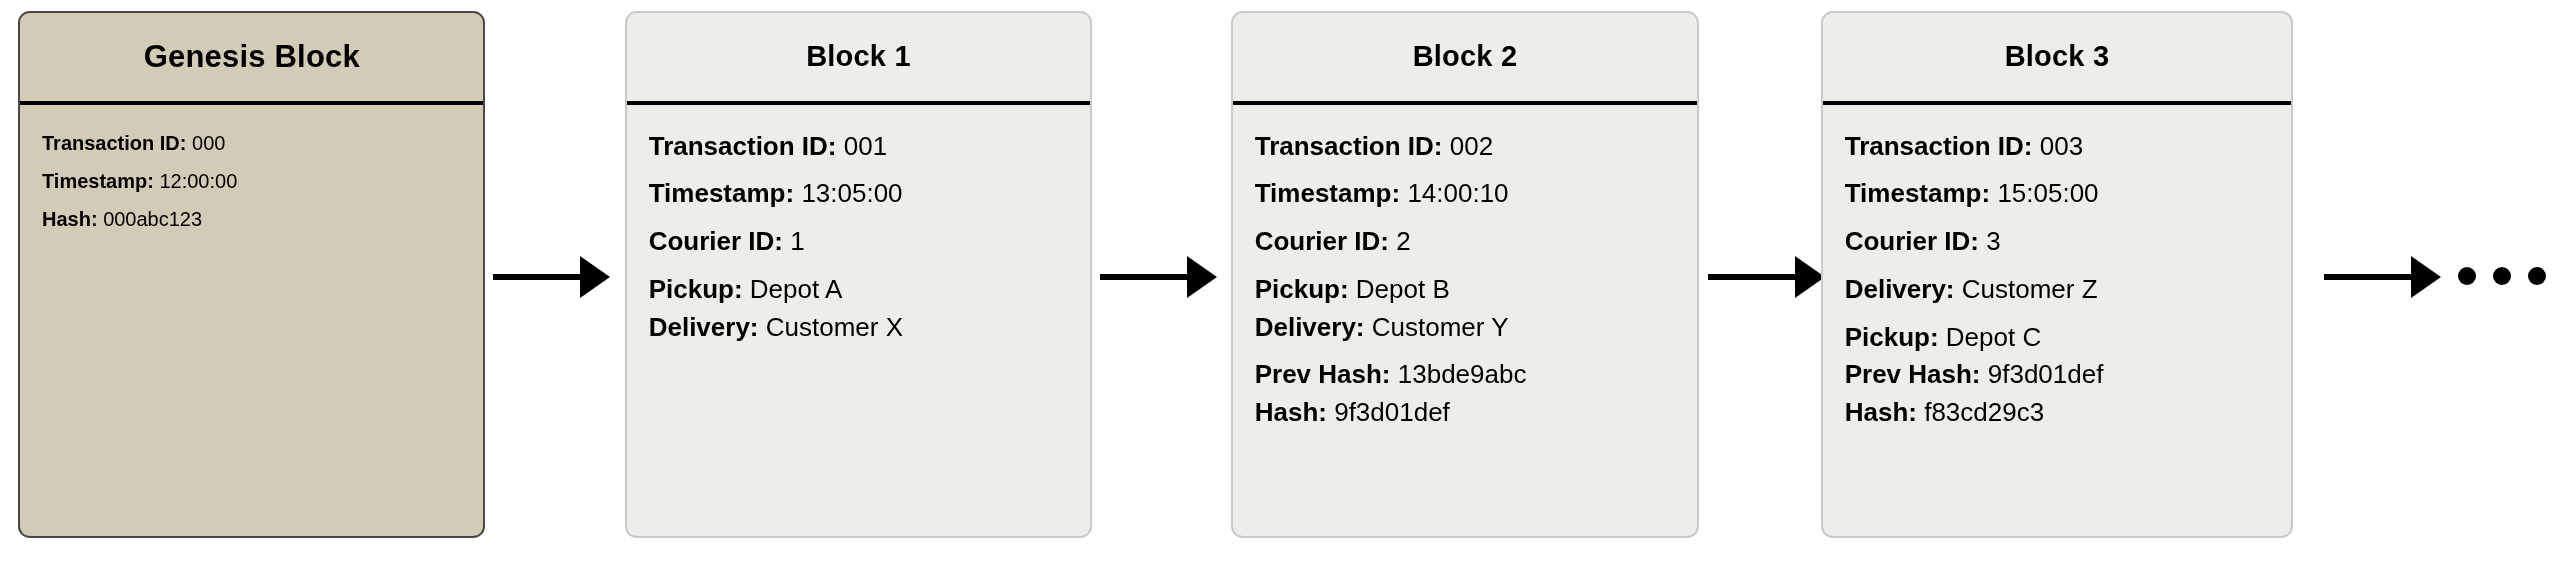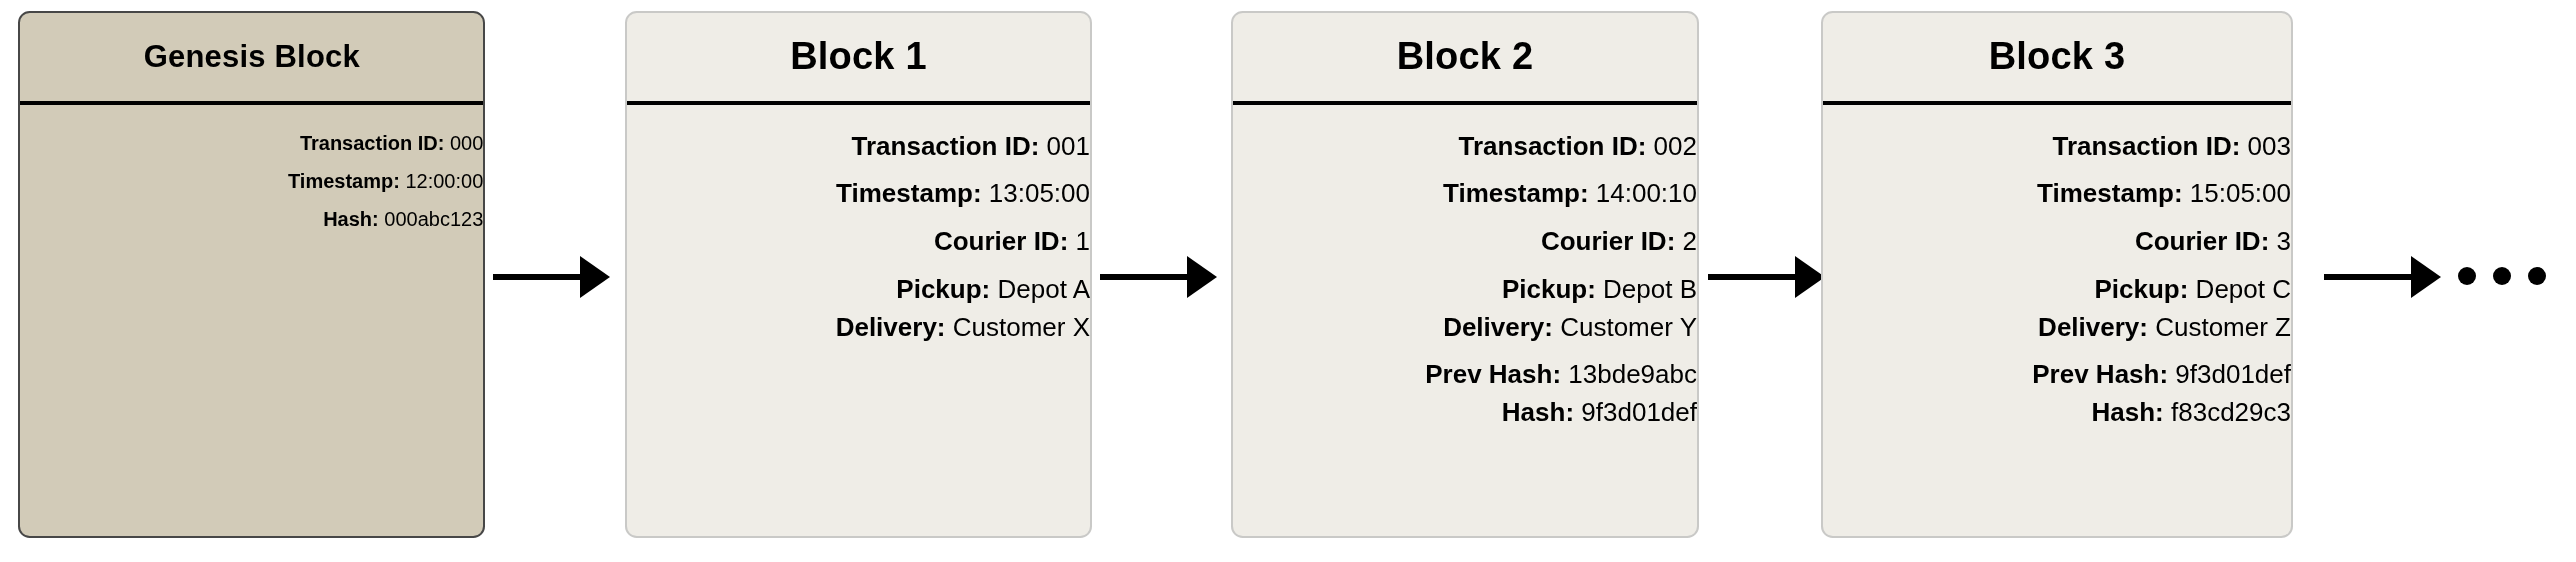--- a/index.html
+++ b/index.html
@@ -11,21 +11,20 @@
     width: 2576px;
     height: 562px;
     font-family: "Liberation Sans", sans-serif;
     overflow: hidden;
   }
   #canvas {
     position: relative;
     width: 2100px;
     height: 562px;
     background: #ffffff;
-    text-align: right;
   }
 
   
   .block {
     position: absolute;
     box-sizing: border-box;
     border-radius: 11.7px;
     overflow: hidden;
     display: flex;
     flex-direction: column;
@@ -48,21 +47,21 @@
     color: #000000;
     letter-spacing: 0.2px;
   }
   .genesis .block-header {
     height: 88px;
     font-size: 31px;
     border-bottom: 4.2px solid #000000;
   }
   .normal .block-header {
     height: 88px;
-    font-size: 38px;
+    font-size: 29px;
     border-bottom: 4.2px solid #000000;
   }
 
   .block-body {
     flex: 1 1 auto;
     padding: 28px 0 0 21.7px;
     box-sizing: border-box;
   }
 
   .field-row {
@@ -227,27 +226,27 @@
         <span class="field-value">003</span>
       </div>
       <div class="field-row gap">
         <span class="field-label">Timestamp:</span>
         <span class="field-value">15:05:00</span>
       </div>
       <div class="field-row gap">
         <span class="field-label">Courier ID:</span>
         <span class="field-value"> 3</span>
       </div>
+      <div class="field-row gap">
+        <span class="field-label">Delivery:</span>
+        <span class="field-value">Customer Z</span>
+      </div>
       <div class="field-row tight">
         <span class="field-label">Pickup:</span>
         <span class="field-value">Depot C</span>
-      </div>
-      <div class="field-row gap">
-        <span class="field-label">Delivery:</span>
-        <span class="field-value">Customer Z</span>
       </div>
       <div class="field-row tight">
         <span class="field-label">Prev Hash:</span>
         <span class="field-value">9f3d01def</span>
       </div>
       <div class="field-row">
         <span class="field-label">Hash:</span>
         <span class="field-value">f83cd29c3</span>
       </div>
     </div>

